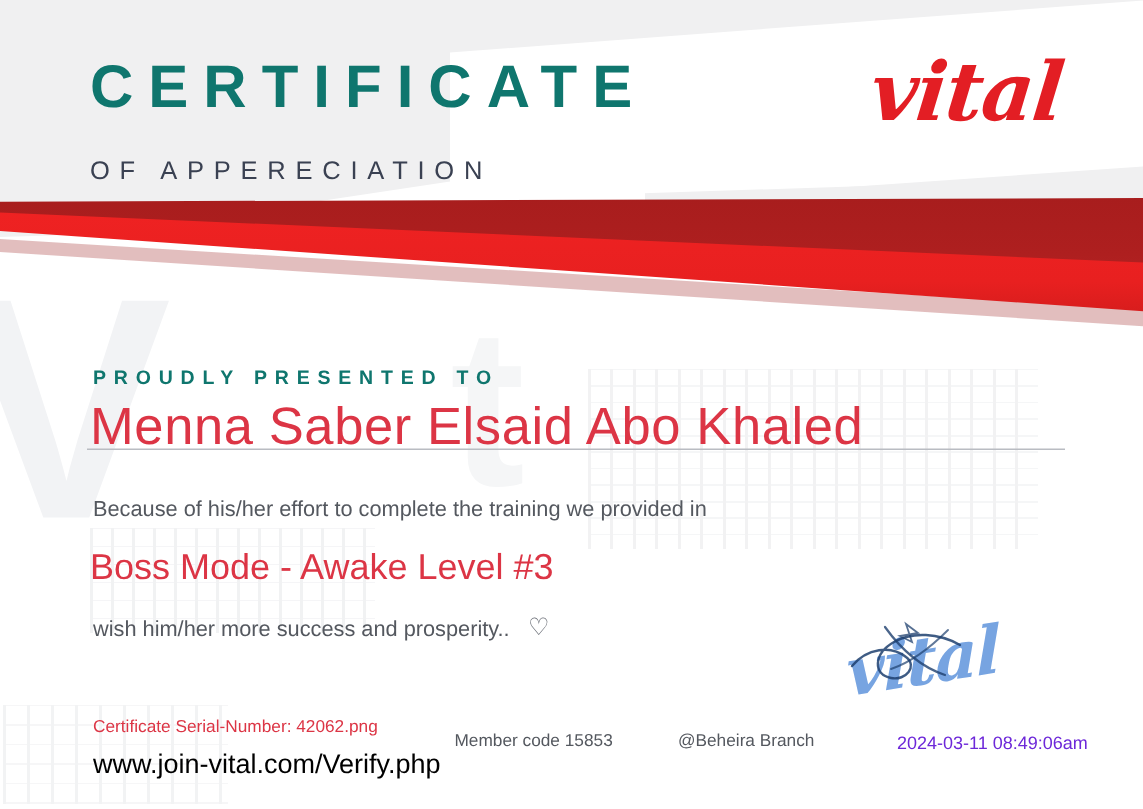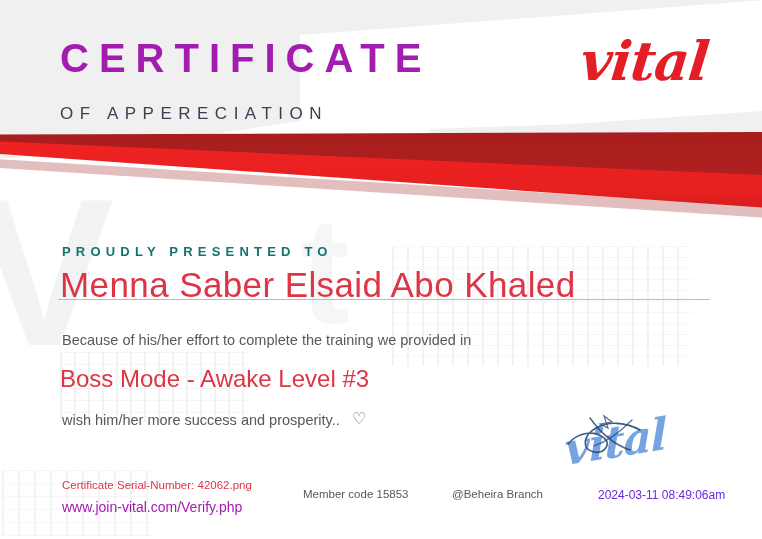--- a/index.html
+++ b/index.html
@@ -128,21 +128,21 @@
 
   
   .title-block {
     position: absolute;
     left: 60px; top: 38px;
   }
   .title-main {
     font-size: 40px;
     font-weight: 700;
     letter-spacing: 10px;
-    color: #a21caf;
+    color: #0f766e;
     line-height: 1;
     white-space: nowrap;
   }
   .title-sub {
     margin-top: 26px;
     font-size: 17px;
     font-weight: 400;
     letter-spacing: 6.5px;
     color: #3a4152;
     white-space: nowrap;
@@ -225,22 +225,22 @@
   .serial-number {
     position: absolute;
     left: 62px; top: 479px;
     font-size: 11.5px;
     color: #dc3545;
     white-space: nowrap;
   }
   .verify-url {
     position: absolute;
     left: 62px; top: 499px;
-    font-size: 14px;
-    color: #a21caf;
+    font-size: 18px;
+    color: #000000;
     white-space: nowrap;
   }
   .member-code {
     position: absolute;
     left: 303px; top: 488px;
     font-size: 11.5px;
     color: #54585f;
     white-space: nowrap;
     text-align: right;
   }

